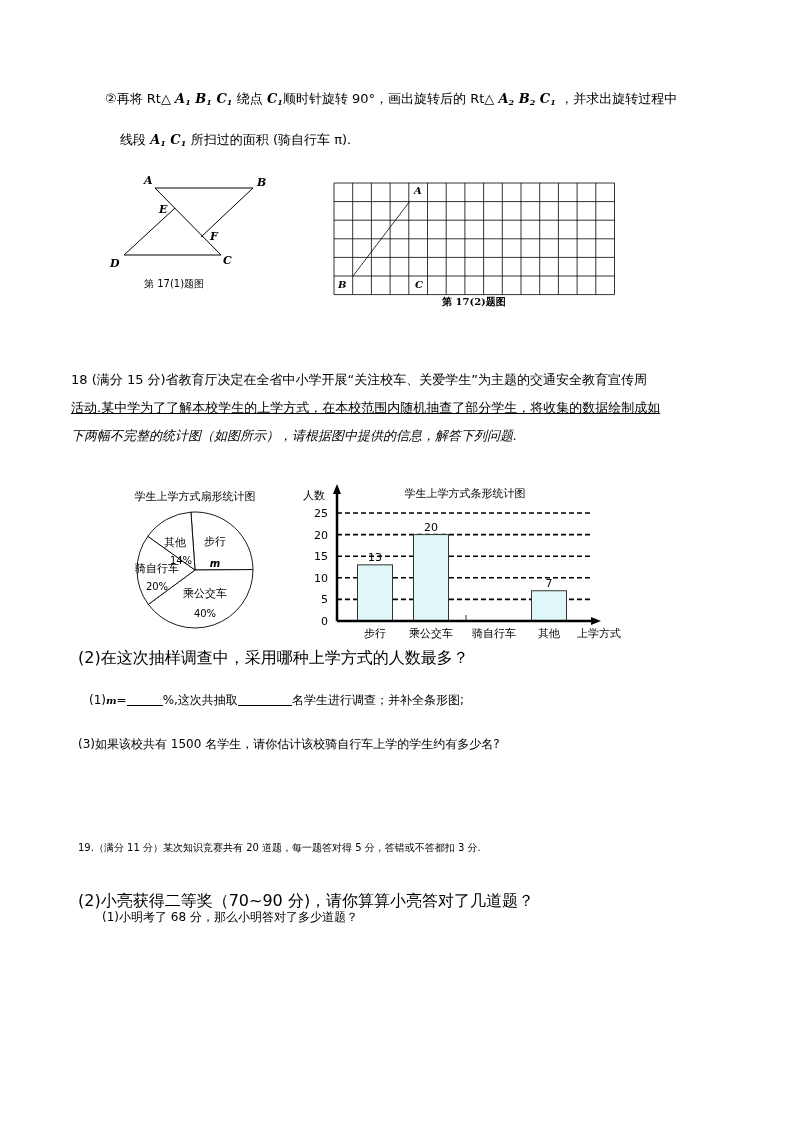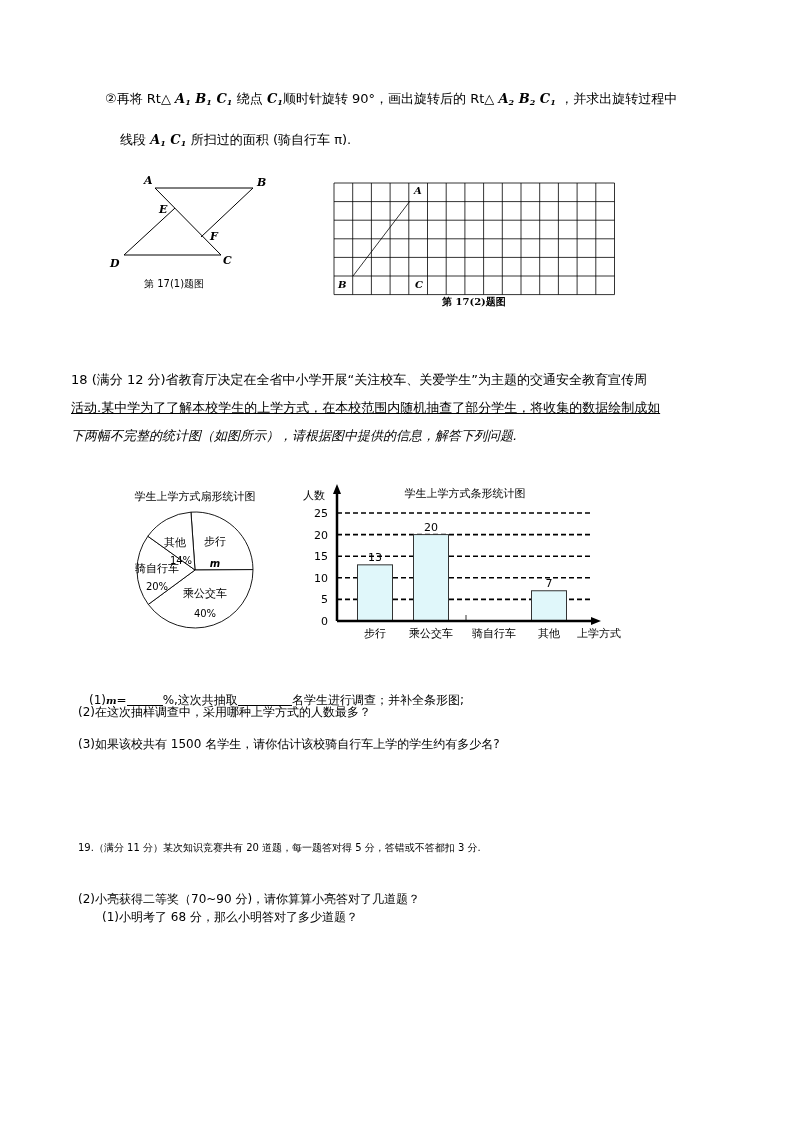--- a/index.html
+++ b/index.html
@@ -79,21 +79,21 @@
       <line x1="9" y1="119.60000000000001" x2="289.5" y2="119.60000000000001" stroke="#000" stroke-width="0.8"></line>
     </g>
   <line x1="28" y1="101" x2="85" y2="26" stroke="#000" stroke-width="0.8"></line>
   <text class="it" x="89" y="19" font-size="10">A</text>
   <text class="it" x="13" y="113" font-size="10">B</text>
   <text class="it" x="90" y="113" font-size="10">C</text>
   <text class="cap" x="117" y="130">第 17(2)题图</text>
 </svg>
 
 <div>
-  <div class="abs" style="left:71px; top:371px;">18 (满分 12 分)省教育厅决定在全省中小学开展“关注校车、关爱学生”为主题的交通安全教育宣传周</div>
+  <div class="abs" style="left:71px; top:371px;">18 (满分 15 分)省教育厅决定在全省中小学开展“关注校车、关爱学生”为主题的交通安全教育宣传周</div>
   <div class="abs" style="left:71px; top:399px;text-decoration:underline;">活动.某中学为了了解本校学生的上学方式，在本校范围内随机抽查了部分学生，将收集的数据绘制成如</div>
   <div class="abs" style="left:71px; top:427px;font-style:italic;">下两幅不完整的统计图（如图所示），请根据图中提供的信息，解答下列问题.</div>
 </div>
 
 <svg class="abs" id="pie-svg" style="left:100px; top:480px;" width="180" height="160">
   <text x="95" y="20" font-size="11" text-anchor="middle">学生上学方式扇形统计图</text>
   <g id="pie-slices">
       <path d="M95,90 L90.95412452284073,32.141285084930196 A58,58 0 0 1 152.9985865809129,89.59508690271824 Z" fill="#fff" stroke="#000" stroke-width="0.9"></path>
       <path d="M95,90 L152.9985865809129,89.59508690271824 A58,58 0 0 1 48.31615975335696,124.41829542301465 Z" fill="#fff" stroke="#000" stroke-width="0.9"></path>
       <path d="M95,90 L48.31615975335696,124.41829542301465 A58,58 0 0 1 47.840155859272386,56.23686773087722 Z" fill="#fff" stroke="#000" stroke-width="0.9"></path>
@@ -150,18 +150,18 @@
       <text x="85" y="157" font-size="11" text-anchor="middle">步行</text>
       <text x="141" y="157" font-size="11" text-anchor="middle">乘公交车</text>
       <text x="204" y="157" font-size="11" text-anchor="middle">骑自行车</text>
       <text x="259" y="157" font-size="11" text-anchor="middle">其他</text>
     </g>
 </svg>
 
 <div class="abs" style="left:89px; top:660px; font-size:12px;margin-top:32px;">
   <span>(1)</span><span class="it" style="font-size:10px;">m</span><span>=</span><span class="blank" style="width:36px;"></span><span>%,这次共抽取</span><span class="blank" style="width:54px;"></span><span>名学生进行调查；并补全条形图;</span>
 </div>
-<div class="abs" style="left:78px; top:704px; font-size:12px;">(2)在这次抽样调查中，采用哪种上学方式的人数最多？</div>
+<div class="abs" style="left:78px; top:648px; font-size:16px;">(2)在这次抽样调查中，采用哪种上学方式的人数最多？</div>
 <div class="abs" style="left:78px; top:709px; font-size:12px;margin-top:27px;">(3)如果该校共有 1500 名学生，请你估计该校骑自行车上学的学生约有多少名?</div>
 
 <div class="abs" style="left:78px; top:841px; font-size:10px;">19.（满分 11 分）某次知识竞赛共有 20 道题，每一题答对得 5 分，答错或不答都扣 3 分.</div>
 <div class="abs" style="left:78px; top:909px; font-size:12px;margin-left:24px;">(1)小明考了 68 分，那么小明答对了多少道题？</div>
-<div class="abs" style="left:78px; top:891px; font-size:12px;">(2)小亮获得二等奖（70~90 分)，请你算算小亮答对了几道题？</div>
+<div class="abs" style="left:78px; top:891px; font-size:16px;">(2)小亮获得二等奖（70~90 分)，请你算算小亮答对了几道题？</div>
 
 </body></html>

